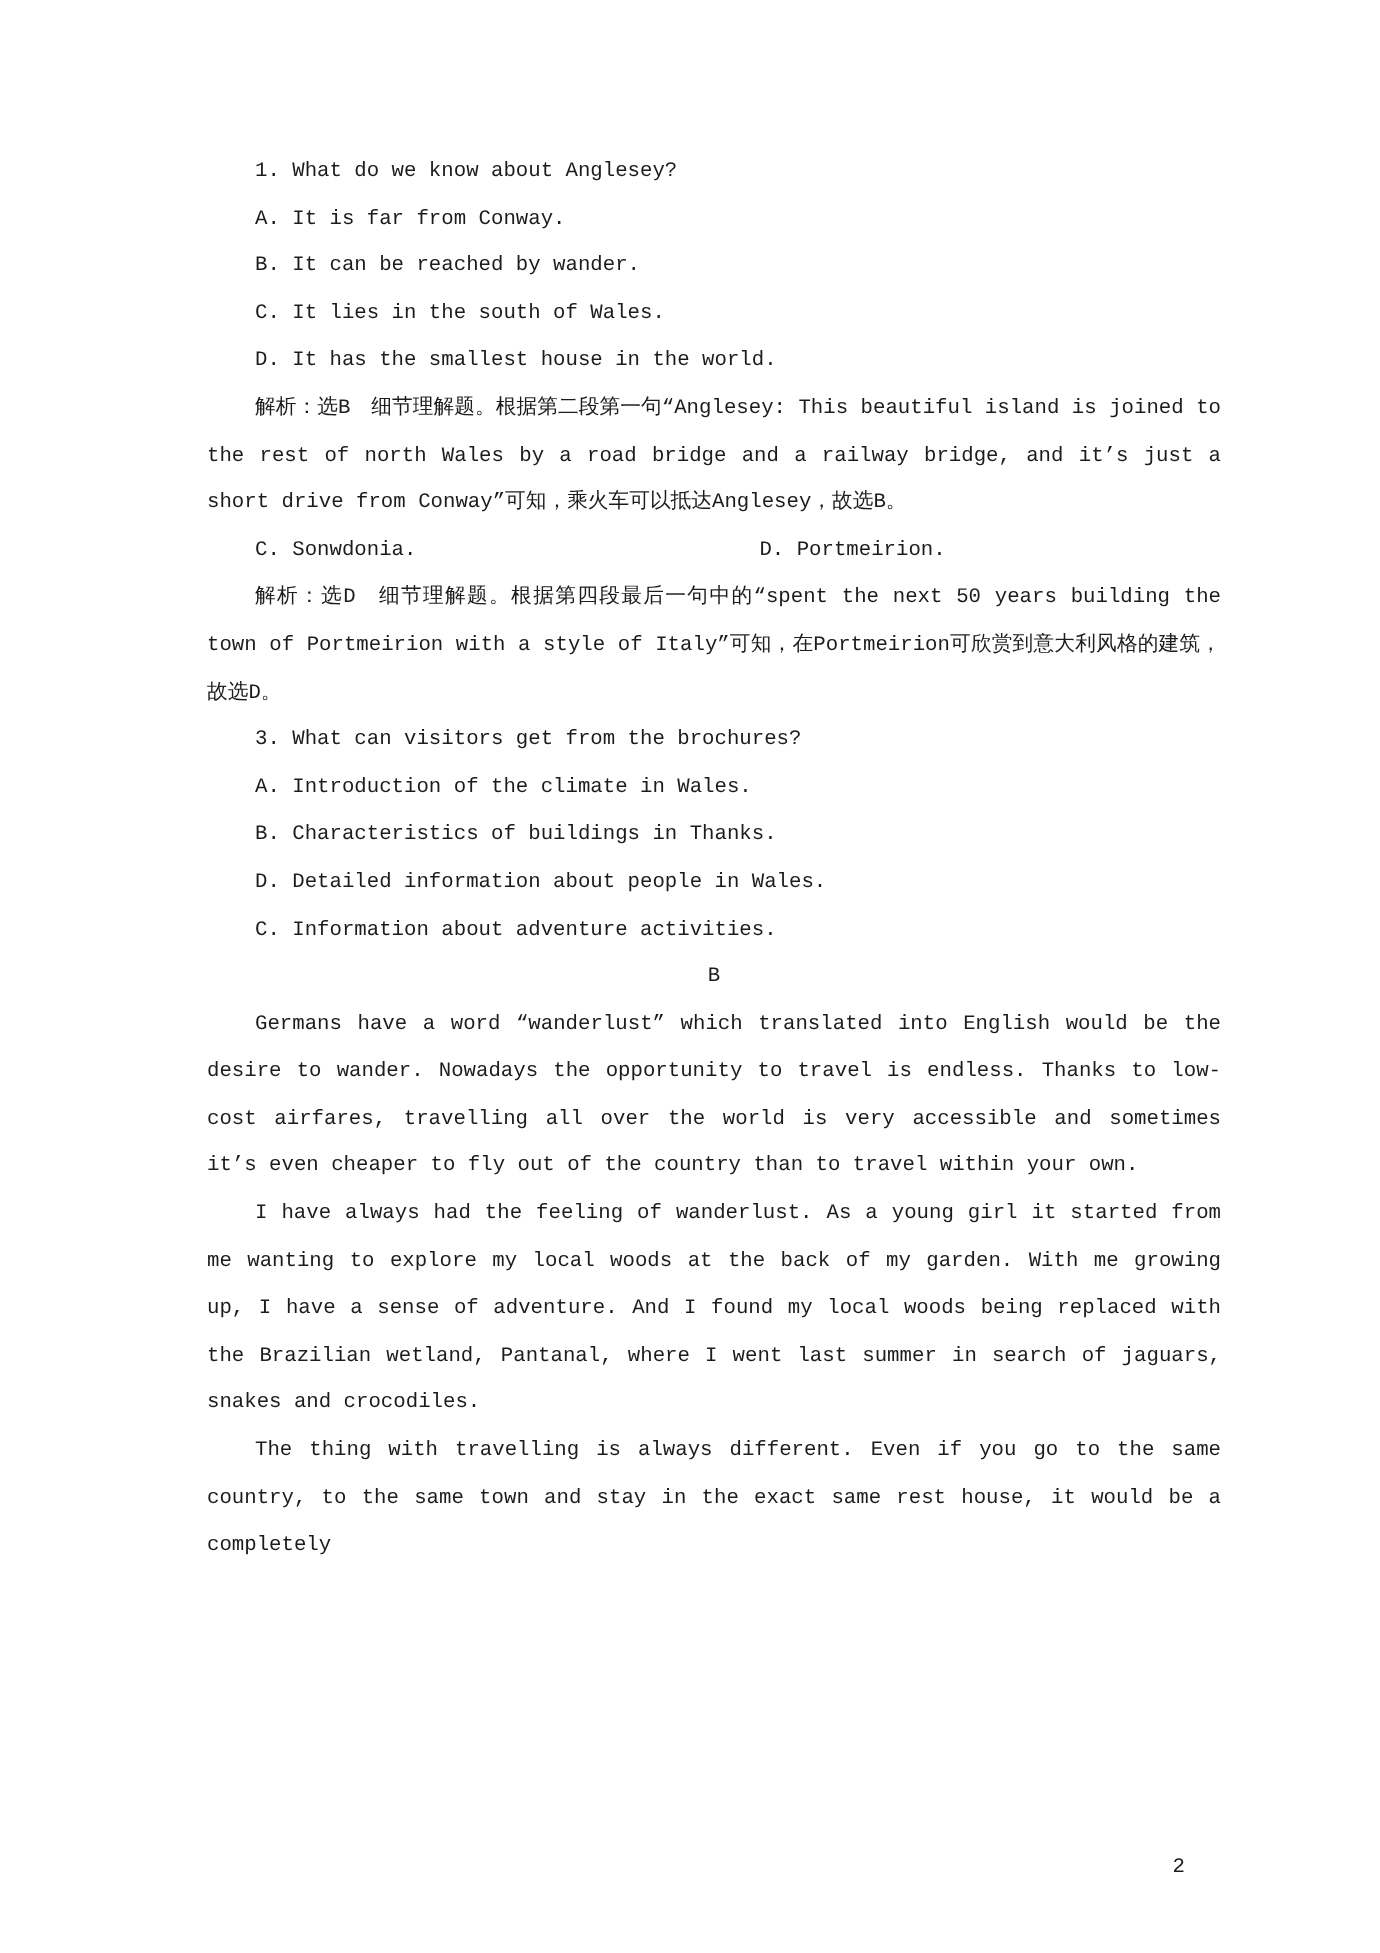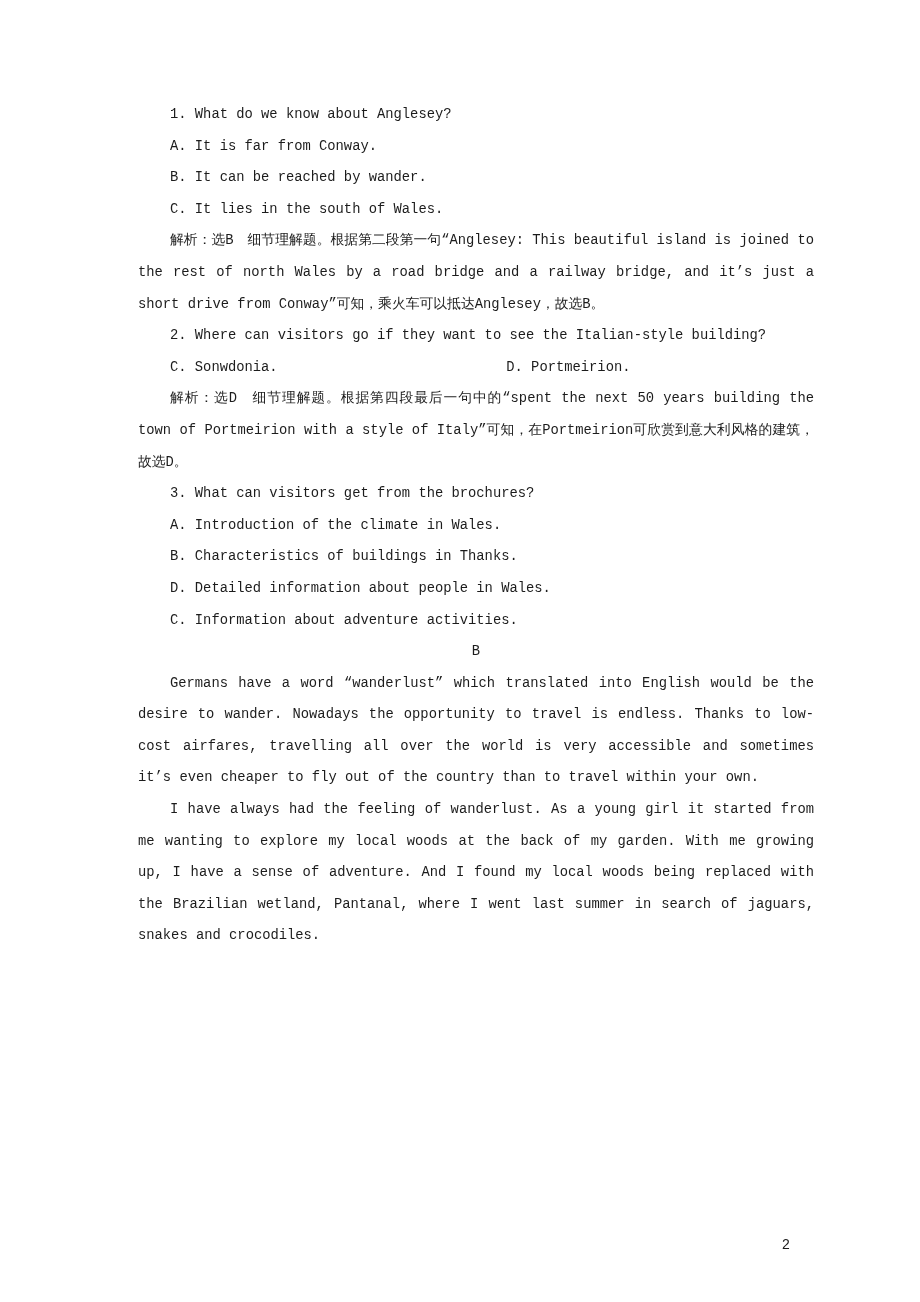--- a/index.html
+++ b/index.html
@@ -39,35 +39,36 @@
 </head>
 <body>
 
 <div class="page">
   <div class="content">
 
     <div class="line indent">1. What do we know about Anglesey?</div>
     <div class="line indent">A. It is far from Conway.</div>
     <div class="line indent">B. It can be reached by wander.</div>
     <div class="line indent">C. It lies in the south of Wales.</div>
+    <div class="line indent">D. It has the smallest house in the world.</div>
     <div class="para">解析：选B　细节理解题。根据第二段第一句“Anglesey: This beautiful island is joined to the rest of north Wales by a road bridge and a railway bridge, and it’s just a short drive from Conway”可知，乘火车可以抵达Anglesey，故选B。</div>
 
-    <div class="line indent">2. Where can visitors go if they want to see the Italian-style building?</div>
     <div class="opt-row">
       <span class="opt-col-a">C. Sonwdonia.</span>
       <span>D. Portmeirion.</span>
     </div>
     <div class="para">解析：选D　细节理解题。根据第四段最后一句中的“spent the next 50 years building the town of Portmeirion with a style of Italy”可知，在Portmeirion可欣赏到意大利风格的建筑，故选D。</div>
 
     <div class="line indent">3. What can visitors get from the brochures?</div>
     <div class="line indent">A. Introduction of the climate in Wales.</div>
     <div class="line indent">B. Characteristics of buildings in Thanks.</div>
     <div class="line indent">D. Detailed information about people in Wales.</div>
     <div class="line indent">C. Information about adventure activities.</div>
 
     <div class="section-label">B</div>
     <div class="para">Germans have a word “wanderlust” which translated into English would be the desire to wander. Nowadays the opportunity to travel is endless. Thanks to low-cost airfares, travelling all over the world is very accessible and sometimes it’s even cheaper to fly out of the country than to travel within your own.</div>
     <div class="para">I have always had the feeling of wanderlust. As a young girl it started from me wanting to explore my local woods at the back of my garden. With me growing up, I have a sense of adventure. And I found my local woods being replaced with the Brazilian wetland, Pantanal, where I went last summer in search of jaguars, snakes and crocodiles.</div>
+    <div class="para">The thing with travelling is always different. Even if you go to the same country, to the same town and stay in the exact same rest house, it would be a completely</div>
 
   </div>
 
   <div class="page-number">2</div>
 </div>
 
 </body></html>

